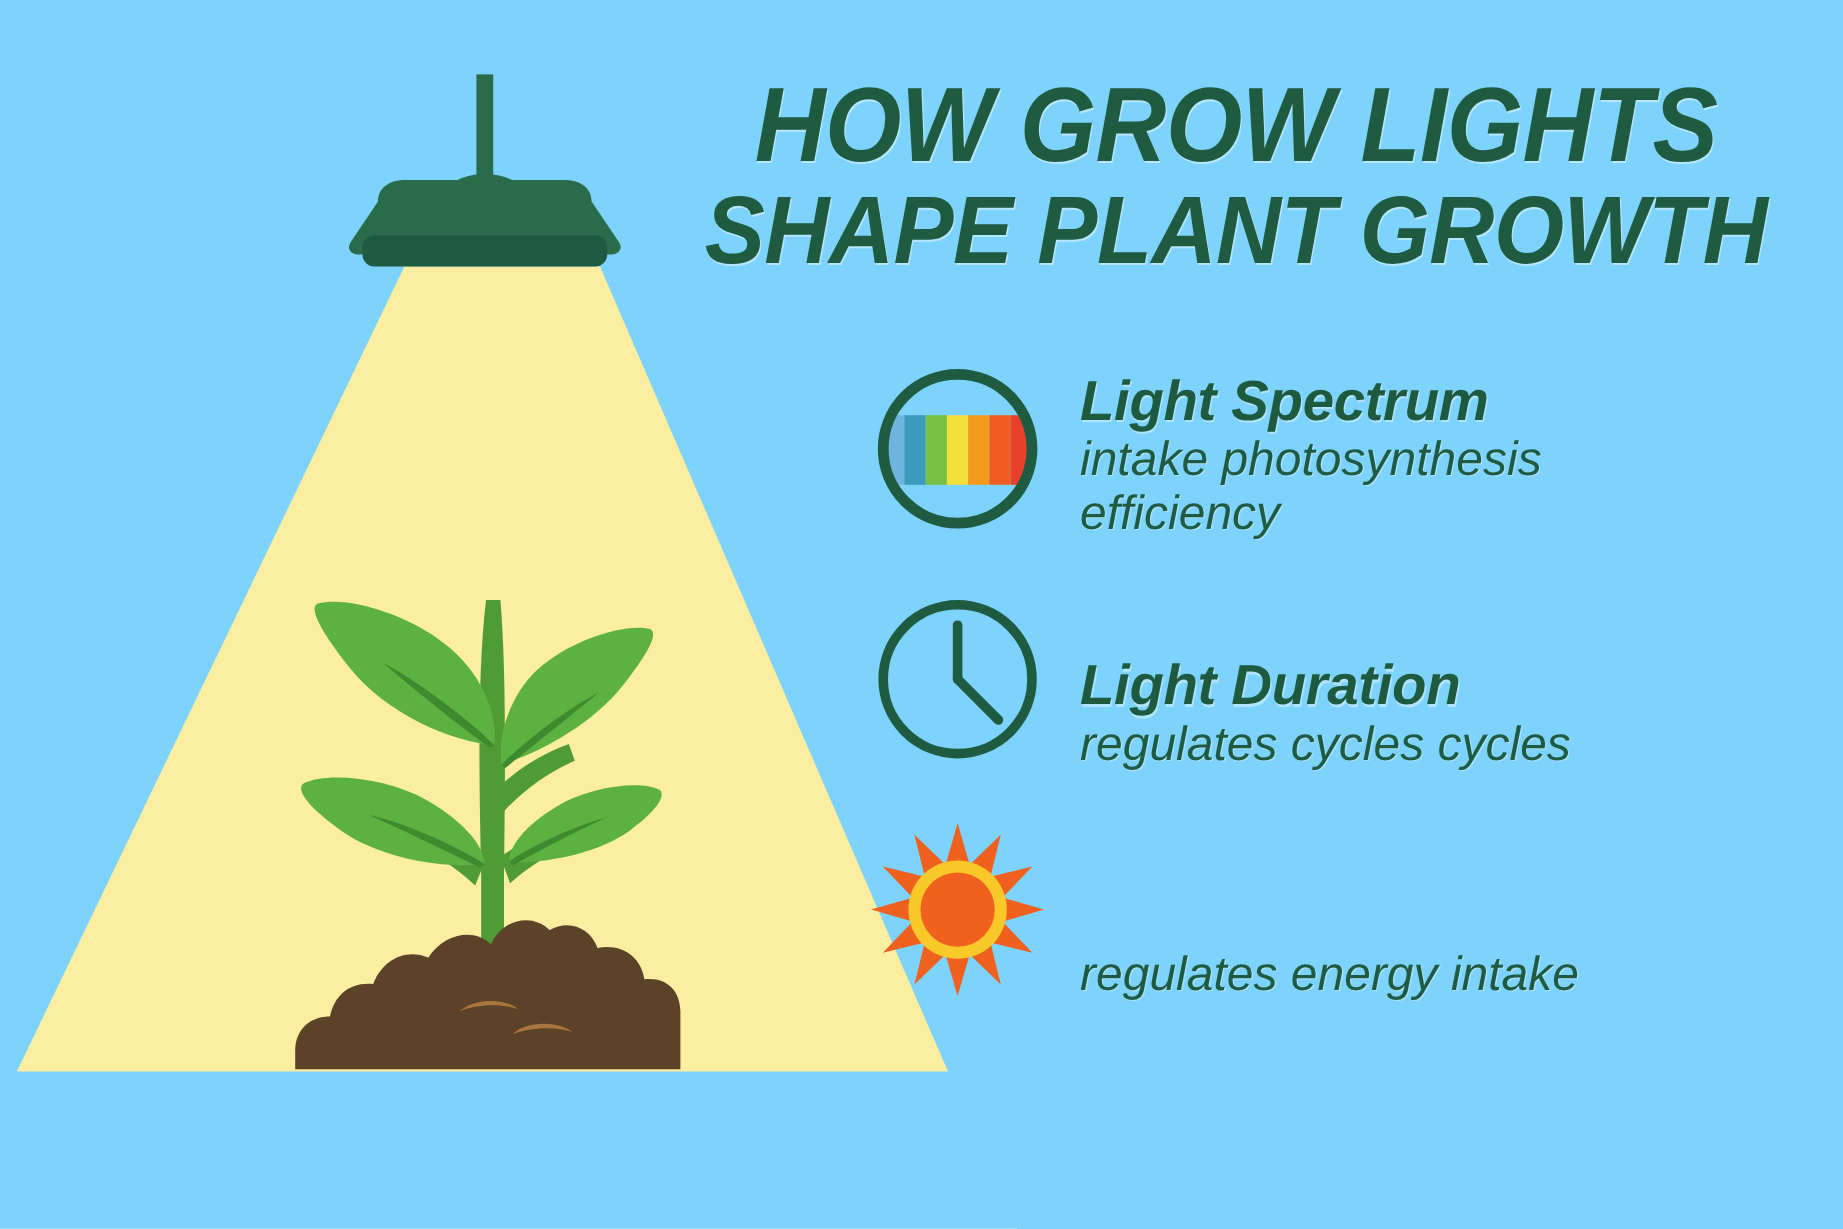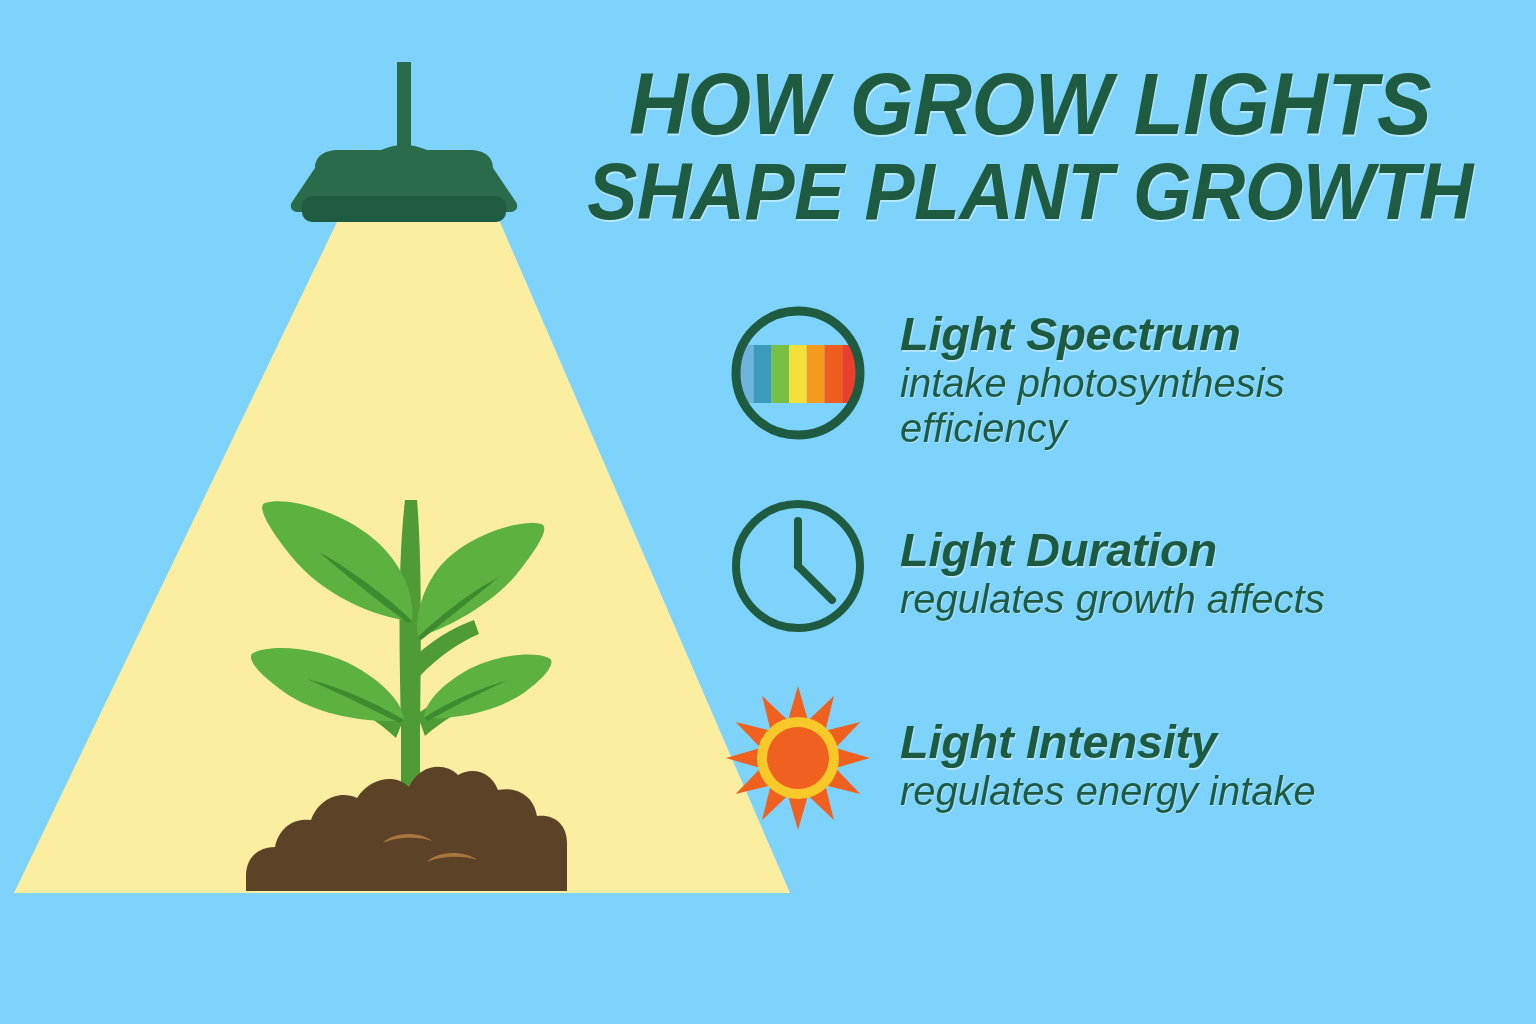--- a/index.html
+++ b/index.html
@@ -62,21 +62,21 @@
 
   
   #bullets {
     position: absolute;
     left: 722px;
     top: 296px;
     width: 780px;
   }
   .bullet-row {
     display: flex;
-    align-items: center;
+    align-items: flex-end;
     margin-bottom: 40px;
   }
   .bullet-icon {
     flex: 0 0 152px;
     width: 152px;
     height: 152px;
     display: flex;
     align-items: center;
     justify-content: center;
   }
@@ -200,21 +200,21 @@
     <div class="bullet-row" id="row-duration">
       <div class="bullet-icon">
         <svg width="152" height="152" viewBox="0 0 152 152" xmlns="http://www.w3.org/2000/svg">
           <circle cx="76" cy="76" r="62" fill="none" stroke="#1f5b40" stroke-width="8"></circle>
           <line x1="76" y1="76" x2="76" y2="31" stroke="#1f5b40" stroke-width="8" stroke-linecap="round"></line>
           <line x1="76" y1="76" x2="110" y2="110" stroke="#1f5b40" stroke-width="8" stroke-linecap="round"></line>
         </svg>
       </div>
       <div class="bullet-text">
         <div class="bullet-title">Light Duration</div>
-        <div class="bullet-sub">regulates growth affects</div>
+        <div class="bullet-sub">regulates cycles cycles</div>
       </div>
     </div>
 
     <div class="bullet-row" id="row-intensity">
       <div class="bullet-icon">
         <svg width="152" height="152" viewBox="0 0 152 152" xmlns="http://www.w3.org/2000/svg">
           <g fill="#f0601f">
             <g transform="translate(76,76)">
               <g>
                   <path d="M-11,-34 L0,-72 L11,-34 Z"></path>
@@ -252,19 +252,18 @@
               <g transform="rotate(330)">
                   <path d="M-11,-34 L0,-72 L11,-34 Z"></path>
                 </g>
             </g>
           </g>
           <circle cx="76" cy="76" r="41" fill="#f9c829"></circle>
           <circle cx="76" cy="76" r="31" fill="#f0601f"></circle>
         </svg>
       </div>
       <div class="bullet-text">
-        <div class="bullet-title">Light Intensity</div>
         <div class="bullet-sub">regulates energy intake</div>
       </div>
     </div>
 
   </div>
 </div>
 
 </body></html>

